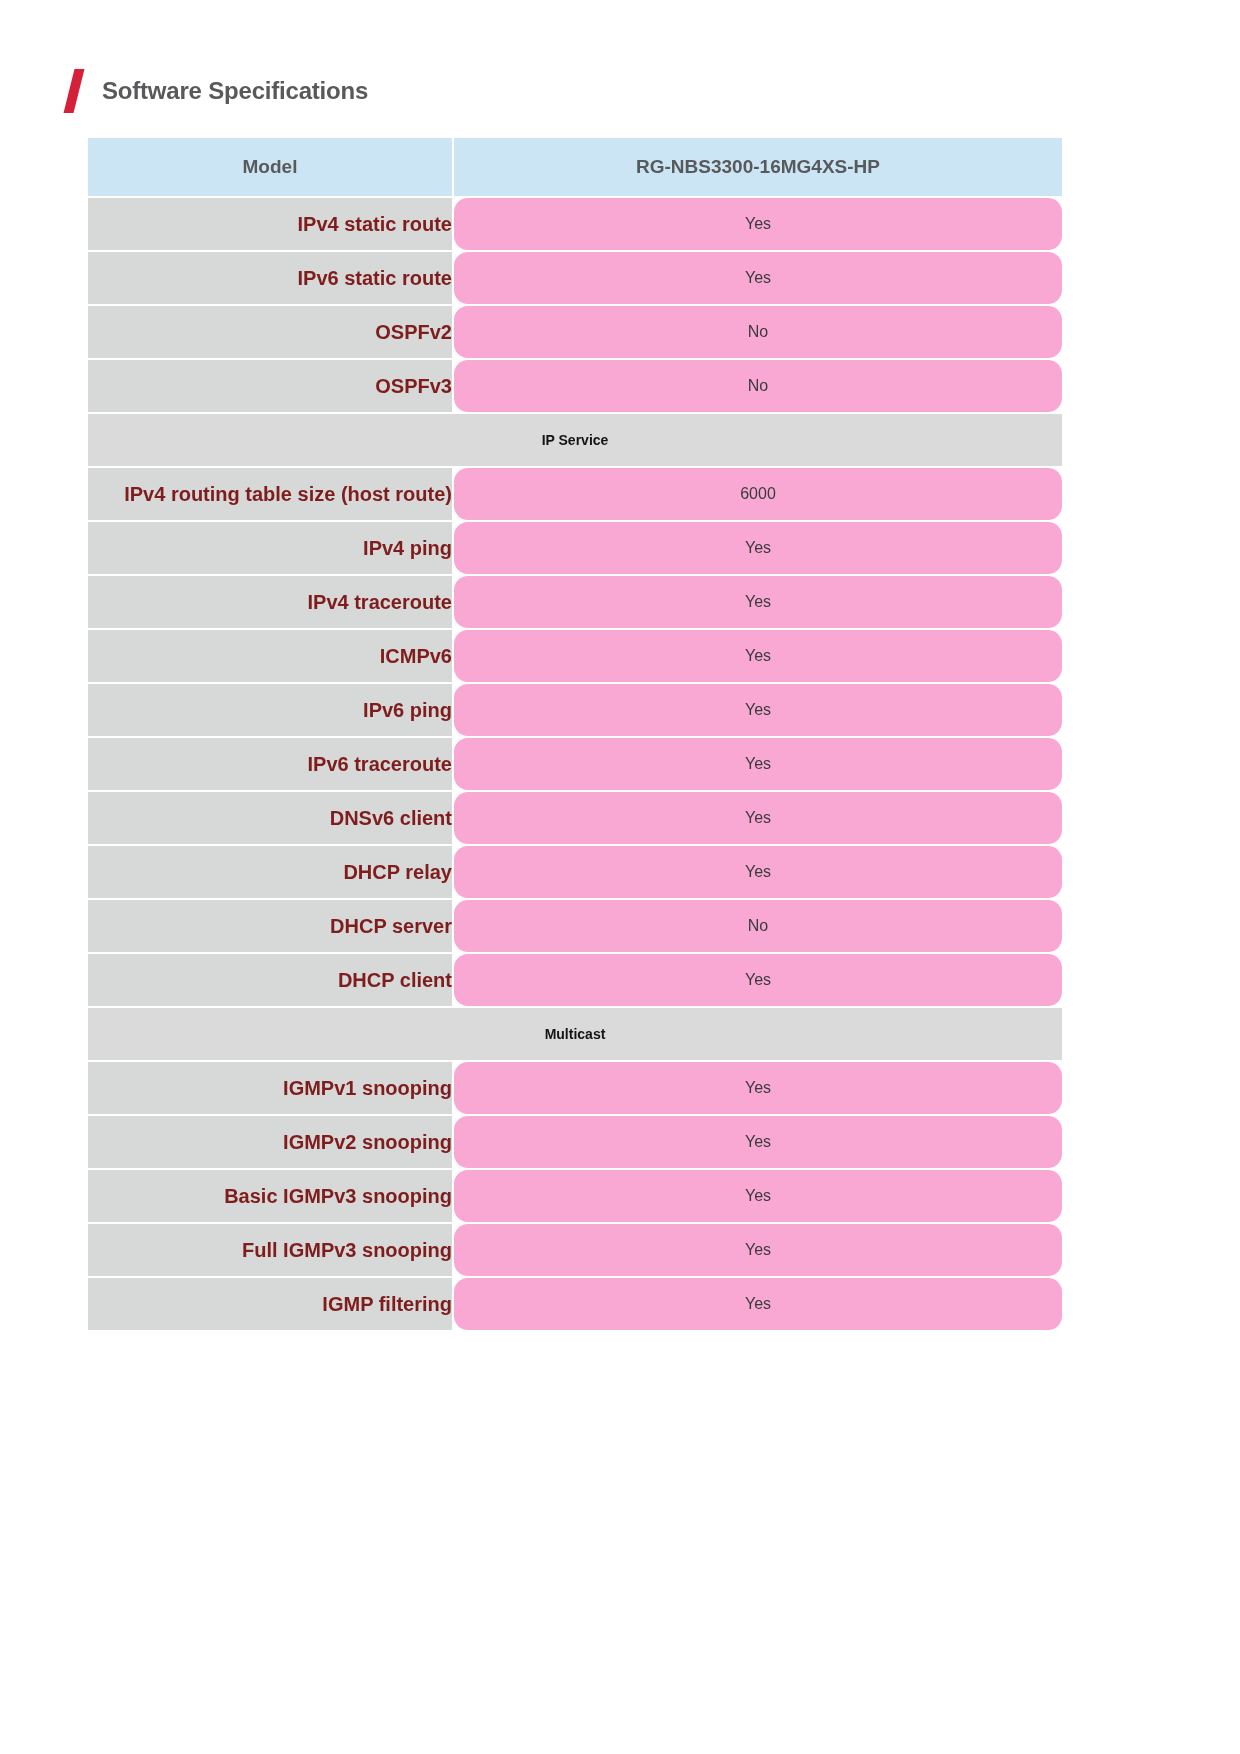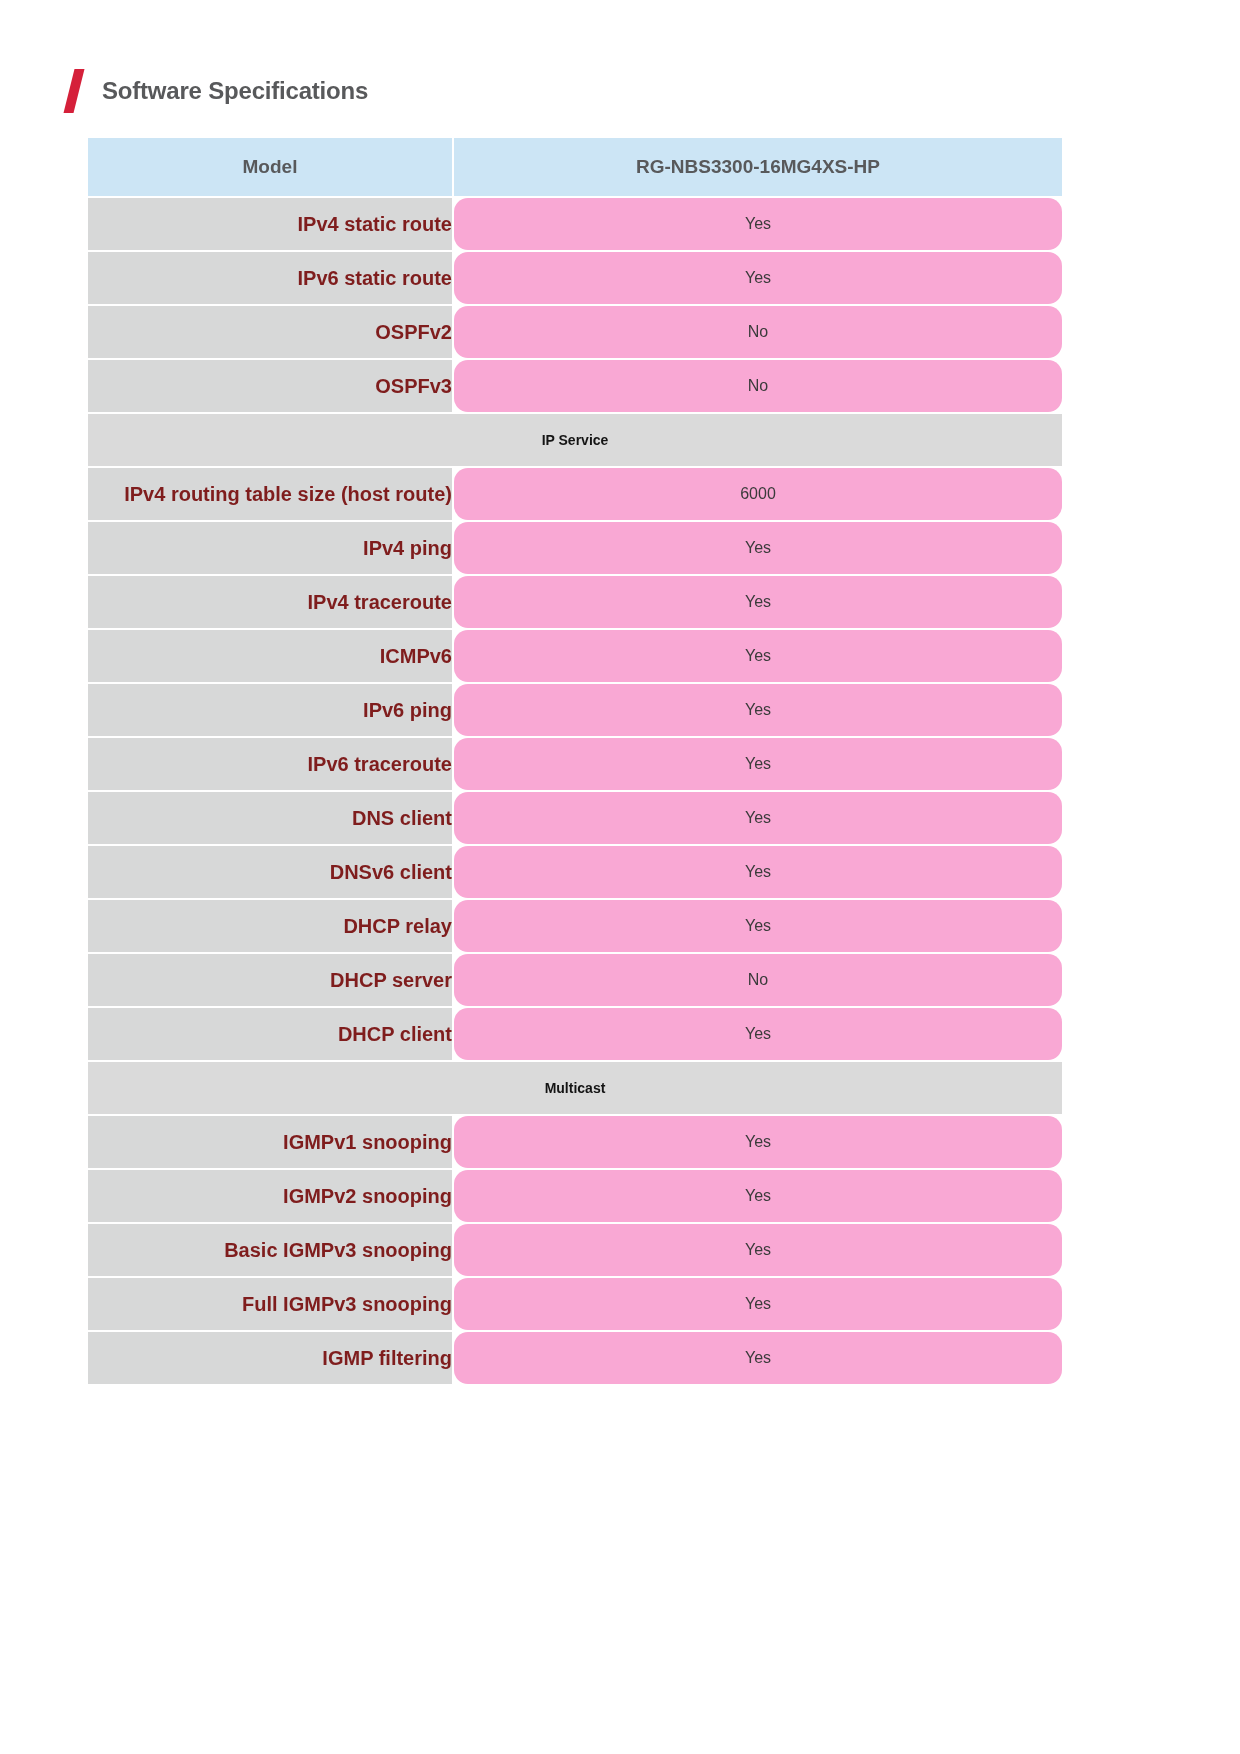--- a/index.html
+++ b/index.html
@@ -170,24 +170,20 @@
         </tr>
         <tr>
           <td class="row-label">IPv6 ping</td>
           <td class="row-value">Yes</td>
         </tr>
         <tr>
           <td class="row-label">IPv6 traceroute</td>
           <td class="row-value">Yes</td>
         </tr>
         <tr>
-          <td class="row-label">DNS client</td>
-          <td class="row-value">Yes</td>
-        </tr>
-        <tr>
           <td class="row-label">DNSv6 client</td>
           <td class="row-value">Yes</td>
         </tr>
         <tr>
           <td class="row-label">DHCP relay</td>
           <td class="row-value">Yes</td>
         </tr>
         <tr>
           <td class="row-label">DHCP server</td>
           <td class="row-value">No</td>

